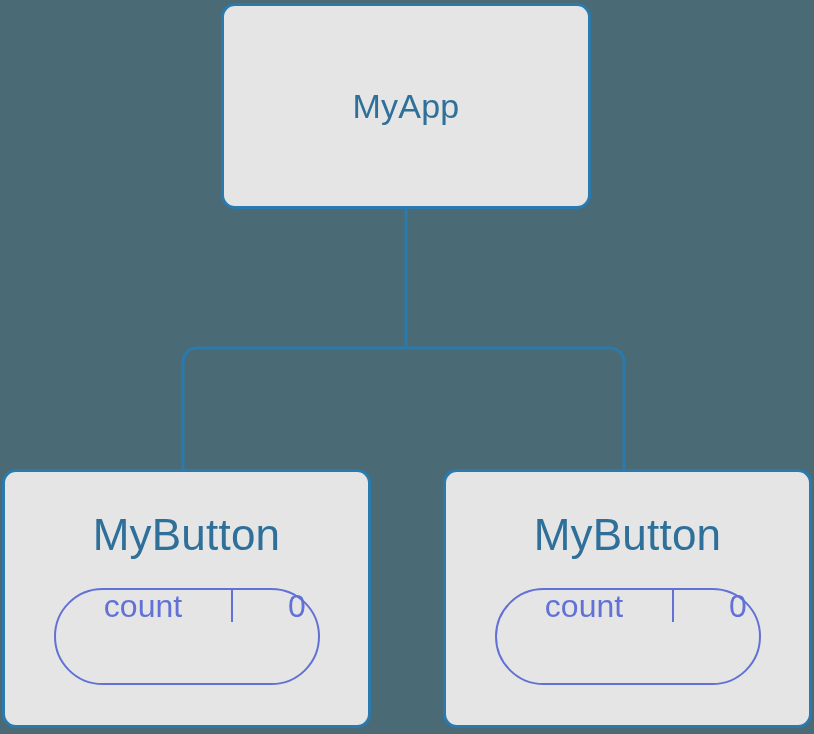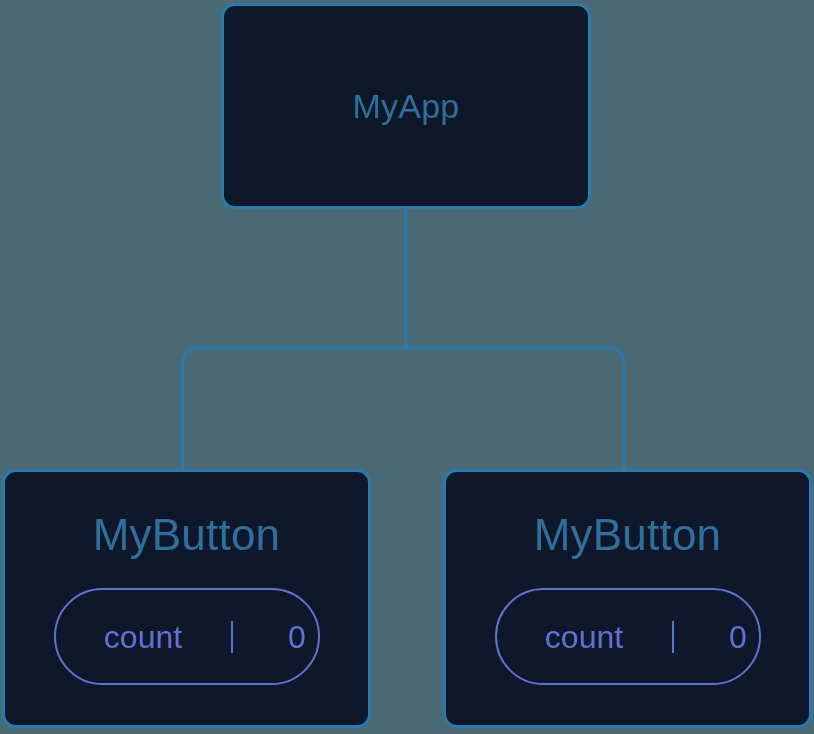--- a/index.html
+++ b/index.html
@@ -24,21 +24,21 @@
     position: absolute;
     left: 0;
     top: 0;
     width: 814px;
     height: 734px;
     pointer-events: none;
   }
   .node {
     position: absolute;
     box-sizing: border-box;
-    background: #0f172a;
+    background: #e5e5e5;
     border: 3px solid #2a7aae;
     border-radius: 14px;
     display: flex;
     flex-direction: column;
     align-items: center;
   }
   .node-root {
     left: 221px;
     top: 3px;
     width: 370px;
@@ -75,21 +75,21 @@
   }
   .prop-pill {
     position: relative;
     margin-top: 31px;
     width: 266px;
     height: 97px;
     box-sizing: border-box;
     border: 2px solid #6271d6;
     border-radius: 49px;
     display: flex;
-    align-items: center;
+    align-items: flex-start;
     background: transparent;
     gap: 44px;
   }
   .prop-key {
     flex: 0 0 175px;
     display: flex;
     align-items: center;
     justify-content: center;
     border-right: 2px solid #6271d6;
     color: #6271d6;

